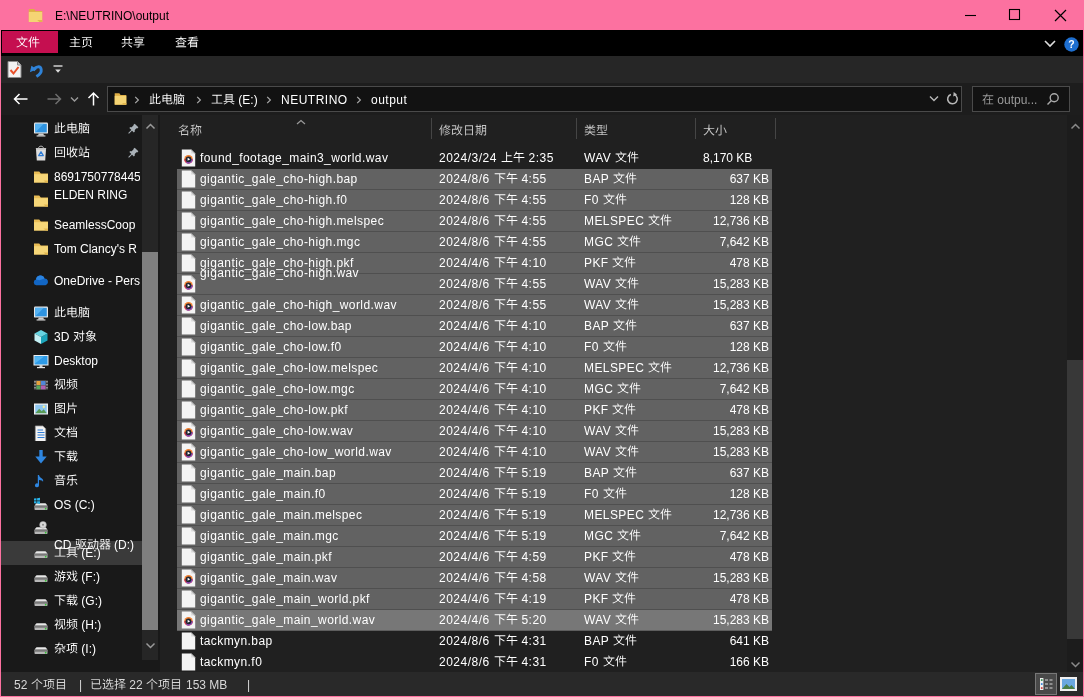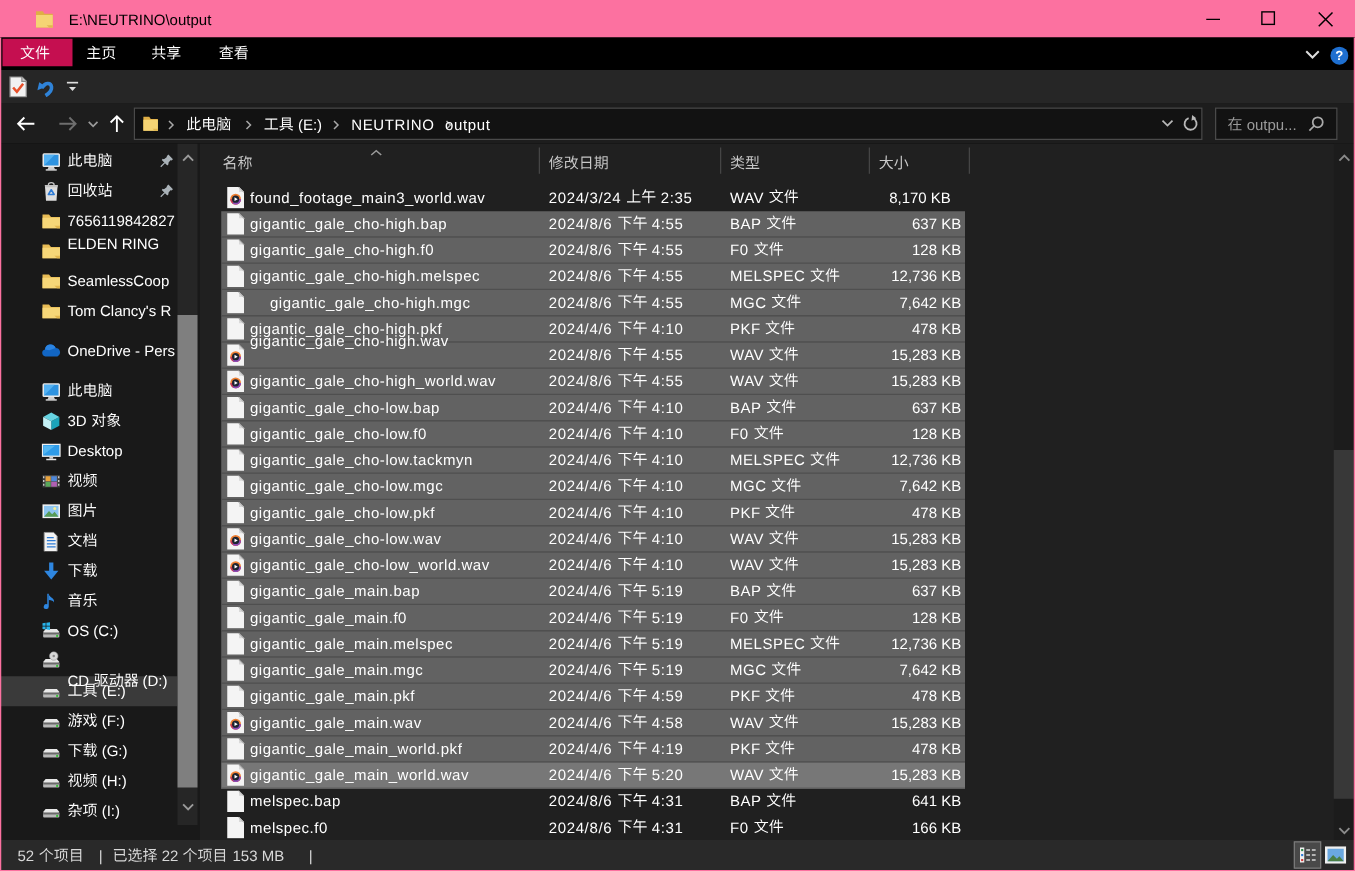--- a/index.html
+++ b/index.html
@@ -157,21 +157,21 @@
         <use href="#c29" x="1000"></use>
       </g>
     </svg>&nbsp;(E:)</div>
 <svg class="a" style="left:266px;top:95.5px" width="6" height="8" viewBox="0 0 6 8">
     <path d="M1.2 .8l3.2 3.2-3.2 3.2" stroke="#a8a8a8" stroke-width="1.2" fill="none"></path>
   </svg>
 <div class="a ls5" style="left:281px;top:92.5px">NEUTRINO</div>
 <svg class="a" style="left:356px;top:95.5px" width="6" height="8" viewBox="0 0 6 8">
     <path d="M1.2 .8l3.2 3.2-3.2 3.2" stroke="#a8a8a8" stroke-width="1.2" fill="none"></path>
   </svg>
-<div class="a ls5" style="left:356px;top:92.5px">output</div>
+<div class="a ls5" style="left:371px;top:92.5px">output</div>
 <svg class="a" style="left:928px;top:95px" width="12" height="9" viewBox="0 0 12 9">
     <path d="M2 1.5l4 4 4-4" stroke="#b8b8b8" stroke-width="1.4" fill="none"></path>
   </svg>
 <svg class="a" style="left:945px;top:91px" width="15" height="16" viewBox="0 0 15 16">
     <path d="M9.3 3.6a4.8 4.8 0 1 1-3.4-.1" stroke="#b8b8b8" stroke-width="1.5" fill="none"></path>
     <path d="M8.7 1l3.3 2.6-3.8 2z" fill="#b8b8b8"></path>
   </svg>
 <div class="a" style="left:972px;top:86px;width:98px;height:26px;background:#121212;border:1px solid #4a4a4a"></div>
 <div class="a" style="left:982px;top:92.5px;color:#9a9a9a"><svg class="k" width="12" height="12" viewBox="0 0 1000 1000">
       <g transform="translate(0,880) scale(1,-1)">
@@ -222,21 +222,21 @@
     <g transform="rotate(45 6.5 6.5)" fill="#aab2b8">
       <path d="M3.9 2.4V.8h5.2v1.6l-.8.5.3 2.7.9.4v1.6H3.2V6.4l.9-.4.3-2.7z"></path>
       <rect x="6" y="7.4" width="1" height="4.6"></rect>
     </g>
   </svg>
 <svg class="a" style="left:33px;top:169px" width="16" height="16" viewBox="0 0 16 16">
     <path d="M1 2.5h5.2l1.6 2h7.2v9H1z" fill="#e8bc55"></path>
     <path d="M1 5.2h14v8.3H1z" fill="#f6d678"></path>
     <path d="M10.5 11.5l2.3 2h2.2v-2z" fill="#e2b64e"></path>
   </svg>
-<div class="a row-name" style="left:54px;top:169.5px;width:86px">7656119842827</div>
+<div class="a row-name" style="left:54px;top:169.5px;width:86px">8691750778445</div>
 <svg class="a" style="left:33px;top:193px" width="16" height="16" viewBox="0 0 16 16">
     <path d="M1 2.5h5.2l1.6 2h7.2v9H1z" fill="#e8bc55"></path>
     <path d="M1 5.2h14v8.3H1z" fill="#f6d678"></path>
     <path d="M10.5 11.5l2.3 2h2.2v-2z" fill="#e2b64e"></path>
   </svg>
 <div class="a row-name" style="left:54px;top:188px;width:86px">ELDEN&nbsp;RING</div>
 <svg class="a" style="left:33px;top:217px" width="16" height="16" viewBox="0 0 16 16">
     <path d="M1 2.5h5.2l1.6 2h7.2v9H1z" fill="#e8bc55"></path>
     <path d="M1 5.2h14v8.3H1z" fill="#f6d678"></path>
     <path d="M10.5 11.5l2.3 2h2.2v-2z" fill="#e2b64e"></path>
@@ -485,21 +485,21 @@
         <use href="#c44"></use>
         <use href="#c45" x="1000"></use>
       </g>
     </svg>&nbsp;2:35</div>
 <div class="a ls" style="left:584px;top:151px">WAV&nbsp;<svg class="k" width="24" height="12" viewBox="0 0 2000 1000">
       <g transform="translate(0,880) scale(1,-1)">
         <use href="#c0"></use>
         <use href="#c1" x="1000"></use>
       </g>
     </svg></div>
-<div class="a" style="left:703px;top:151px;width:66px;text-align:center">8,170 KB</div>
+<div class="a" style="left:703px;top:151px;width:66px;text-align:left">8,170 KB</div>
 <div class="a" style="left:177px;top:168.5px;width:595px;height:21px;background:#626262;border-bottom:1px solid #4f4f4f"></div>
 <svg class="a" style="left:181px;top:169.5px" width="15" height="18" viewBox="0 0 15 18">
     <path d="M.8.5h9.4l4 4v13H.8z" fill="#f4f4f4"></path>
     <path d="M10.2.5v4h4z" fill="#d9d9d9"></path>
     <path d="M10.2.5h-.8l4.8 4.8v-.8z" fill="#aaa"></path>
   </svg>
 <div class="a ls" style="left:200px;top:172px">gigantic_gale_cho-high.bap</div>
 <div class="a ls5" style="left:439px;top:172px">2024/8/6&nbsp;<svg class="k" width="24" height="12" viewBox="0 0 2000 1000">
       <g transform="translate(0,880) scale(1,-1)">
         <use href="#c21"></use>
@@ -552,21 +552,21 @@
         <use href="#c1" x="1000"></use>
       </g>
     </svg></div>
 <div class="a" style="left:703px;top:214px;width:66px;text-align:right">12,736 KB</div>
 <div class="a" style="left:177px;top:231.5px;width:595px;height:21px;background:#626262;border-bottom:1px solid #4f4f4f"></div>
 <svg class="a" style="left:181px;top:232.5px" width="15" height="18" viewBox="0 0 15 18">
     <path d="M.8.5h9.4l4 4v13H.8z" fill="#f4f4f4"></path>
     <path d="M10.2.5v4h4z" fill="#d9d9d9"></path>
     <path d="M10.2.5h-.8l4.8 4.8v-.8z" fill="#aaa"></path>
   </svg>
-<div class="a ls" style="left:216px;top:235px">gigantic_gale_cho-high.mgc</div>
+<div class="a ls" style="left:200px;top:235px">gigantic_gale_cho-high.mgc</div>
 <div class="a ls5" style="left:439px;top:235px">2024/8/6&nbsp;<svg class="k" width="24" height="12" viewBox="0 0 2000 1000">
       <g transform="translate(0,880) scale(1,-1)">
         <use href="#c21"></use>
         <use href="#c45" x="1000"></use>
       </g>
     </svg>&nbsp;4:55</div>
 <div class="a ls" style="left:584px;top:235px">MGC&nbsp;<svg class="k" width="24" height="12" viewBox="0 0 2000 1000">
       <g transform="translate(0,880) scale(1,-1)">
         <use href="#c0"></use>
         <use href="#c1" x="1000"></use>
@@ -682,21 +682,21 @@
         <use href="#c1" x="1000"></use>
       </g>
     </svg></div>
 <div class="a" style="left:703px;top:340px;width:66px;text-align:right">128 KB</div>
 <div class="a" style="left:177px;top:357.5px;width:595px;height:21px;background:#626262;border-bottom:1px solid #4f4f4f"></div>
 <svg class="a" style="left:181px;top:358.5px" width="15" height="18" viewBox="0 0 15 18">
     <path d="M.8.5h9.4l4 4v13H.8z" fill="#f4f4f4"></path>
     <path d="M10.2.5v4h4z" fill="#d9d9d9"></path>
     <path d="M10.2.5h-.8l4.8 4.8v-.8z" fill="#aaa"></path>
   </svg>
-<div class="a ls" style="left:200px;top:361px">gigantic_gale_cho-low.tackmyn</div>
+<div class="a ls" style="left:200px;top:361px">gigantic_gale_cho-low.melspec</div>
 <div class="a ls5" style="left:439px;top:361px">2024/4/6&nbsp;<svg class="k" width="24" height="12" viewBox="0 0 2000 1000">
       <g transform="translate(0,880) scale(1,-1)">
         <use href="#c21"></use>
         <use href="#c45" x="1000"></use>
       </g>
     </svg>&nbsp;4:10</div>
 <div class="a ls" style="left:584px;top:361px">MELSPEC&nbsp;<svg class="k" width="24" height="12" viewBox="0 0 2000 1000">
       <g transform="translate(0,880) scale(1,-1)">
         <use href="#c0"></use>
         <use href="#c1" x="1000"></use>
@@ -961,40 +961,40 @@
         <use href="#c0"></use>
         <use href="#c1" x="1000"></use>
       </g>
     </svg></div>
 <div class="a" style="left:703px;top:613px;width:66px;text-align:right">15,283 KB</div>
 <svg class="a" style="left:181px;top:631.5px" width="15" height="18" viewBox="0 0 15 18">
     <path d="M.8.5h9.4l4 4v13H.8z" fill="#f4f4f4"></path>
     <path d="M10.2.5v4h4z" fill="#d9d9d9"></path>
     <path d="M10.2.5h-.8l4.8 4.8v-.8z" fill="#aaa"></path>
   </svg>
-<div class="a ls" style="left:200px;top:634px">melspec.bap</div>
+<div class="a ls" style="left:200px;top:634px">tackmyn.bap</div>
 <div class="a ls5" style="left:439px;top:634px">2024/8/6&nbsp;<svg class="k" width="24" height="12" viewBox="0 0 2000 1000">
       <g transform="translate(0,880) scale(1,-1)">
         <use href="#c21"></use>
         <use href="#c45" x="1000"></use>
       </g>
     </svg>&nbsp;4:31</div>
 <div class="a ls" style="left:584px;top:634px">BAP&nbsp;<svg class="k" width="24" height="12" viewBox="0 0 2000 1000">
       <g transform="translate(0,880) scale(1,-1)">
         <use href="#c0"></use>
         <use href="#c1" x="1000"></use>
       </g>
     </svg></div>
 <div class="a" style="left:703px;top:634px;width:66px;text-align:right">641 KB</div>
 <svg class="a" style="left:181px;top:652.5px" width="15" height="18" viewBox="0 0 15 18">
     <path d="M.8.5h9.4l4 4v13H.8z" fill="#f4f4f4"></path>
     <path d="M10.2.5v4h4z" fill="#d9d9d9"></path>
     <path d="M10.2.5h-.8l4.8 4.8v-.8z" fill="#aaa"></path>
   </svg>
-<div class="a ls" style="left:200px;top:655px">melspec.f0</div>
+<div class="a ls" style="left:200px;top:655px">tackmyn.f0</div>
 <div class="a ls5" style="left:439px;top:655px">2024/8/6&nbsp;<svg class="k" width="24" height="12" viewBox="0 0 2000 1000">
       <g transform="translate(0,880) scale(1,-1)">
         <use href="#c21"></use>
         <use href="#c45" x="1000"></use>
       </g>
     </svg>&nbsp;4:31</div>
 <div class="a ls" style="left:584px;top:655px">F0&nbsp;<svg class="k" width="24" height="12" viewBox="0 0 2000 1000">
       <g transform="translate(0,880) scale(1,-1)">
         <use href="#c0"></use>
         <use href="#c1" x="1000"></use>

